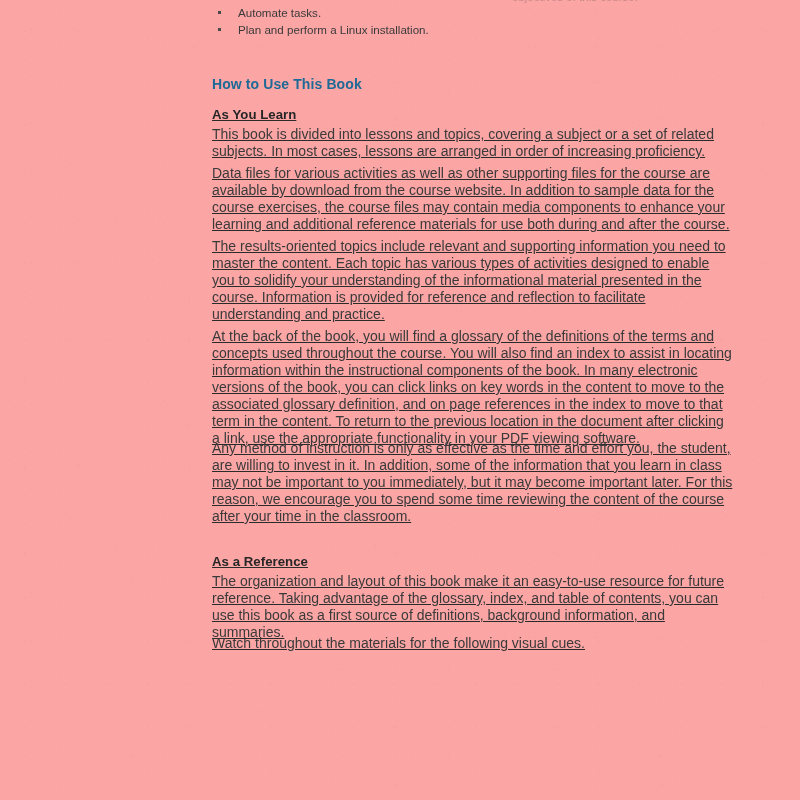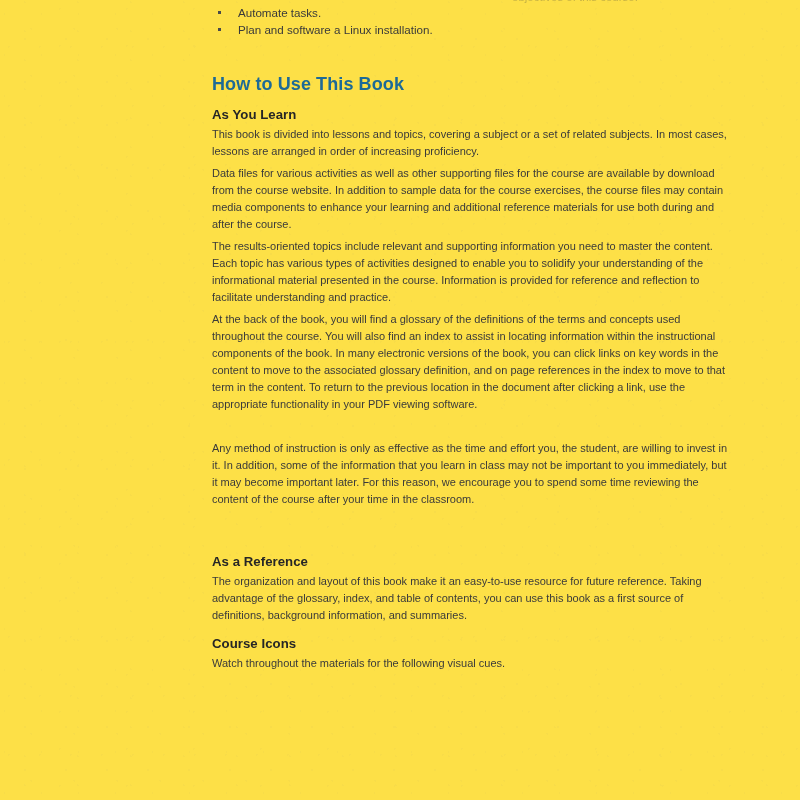--- a/index.html
+++ b/index.html
@@ -13,21 +13,21 @@
     overflow: hidden;
     font-family: "Liberation Sans", sans-serif;
     color: #2b2b2b;
     position: relative;
   }
 
   
   .page {
     position: absolute;
     inset: 0;
-    background: #fde047;
+    background: #fca5a5;
     padding-left: 16px;
   }
   .scan-noise {
     position: absolute;
     inset: 0;
     pointer-events: none;
     opacity: 0.035;
     background:
       radial-gradient(circle at 12% 34%, #888 0 1px, transparent 1px),
       radial-gradient(circle at 47% 8%,  #888 0 1px, transparent 1px),
@@ -89,40 +89,40 @@
     height: 3px;
     background: #4a4a4a;
   }
 
   
   .h1 {
     position: absolute;
     top: 73px;
     left: 0;
     margin: 0;
-    font-size: 18px;
+    font-size: 14px;
     line-height: 22px;
     font-weight: bold;
     color: #1d6a96;
     letter-spacing: 0.1px;
   }
 
   
-  .section { position: absolute; left: 0; width: 538px; }
+  .section { position: absolute; left: 0; width: 538px; text-decoration: underline; }
   .h2 {
     margin: 0 0 3px 0;
     font-size: 13.2px;
     line-height: 17px;
     font-weight: bold;
     color: #262626;
     letter-spacing: 0.05px;
   }
   .para {
     margin: 0 17px 5px 0;
-    font-size: 11px;
+    font-size: 14px;
     line-height: 17px;
     color: #3a3a3a;
     text-align: left;
   }
   .para:last-child { margin-bottom: 0; }
 
   
   #sec-as-you-learn   { top: 106px; }
   #sec-as-you-review  { top: 440px; }
   #sec-as-a-reference { top: 553px; }
@@ -140,21 +140,21 @@
       <span>objectives of this course.</span>
     </div>
 
     <ul class="bullet-list">
       <li>
         <span class="bullet-dot"></span>
         <span>Automate tasks.</span>
       </li>
       <li>
         <span class="bullet-dot"></span>
-        <span>Plan and software a Linux installation.</span>
+        <span>Plan and perform a Linux installation.</span>
       </li>
     </ul>
 
     <h1 class="h1">How to Use This Book</h1>
 
     <section class="section" id="sec-as-you-learn">
       <h2 class="h2">As You Learn</h2>
       <p class="para">This book is divided into lessons and topics, covering a subject or a set of related subjects. In most cases, lessons are arranged in order of increasing proficiency.</p>
       <p class="para">Data files for various activities as well as other supporting files for the course are available by download from the course website. In addition to sample data for the course exercises, the course files may contain media components to enhance your learning and additional reference materials for use both during and after the course.</p>
       <p class="para">The results-oriented topics include relevant and supporting information you need to master the content. Each topic has various types of activities designed to enable you to solidify your understanding of the informational material presented in the course. Information is provided for reference and reflection to facilitate understanding and practice.</p>
@@ -164,18 +164,17 @@
     <section class="section" id="sec-as-you-review">
       <p class="para">Any method of instruction is only as effective as the time and effort you, the student, are willing to invest in it. In addition, some of the information that you learn in class may not be important to you immediately, but it may become important later. For this reason, we encourage you to spend some time reviewing the content of the course after your time in the classroom.</p>
     </section>
 
     <section class="section" id="sec-as-a-reference">
       <h2 class="h2">As a Reference</h2>
       <p class="para">The organization and layout of this book make it an easy-to-use resource for future reference. Taking advantage of the glossary, index, and table of contents, you can use this book as a first source of definitions, background information, and summaries.</p>
     </section>
 
     <section class="section" id="sec-course-icons">
-      <h2 class="h2">Course Icons</h2>
       <p class="para">Watch throughout the materials for the following visual cues.</p>
     </section>
 
   </div>
 </div>
 
 </body></html>

